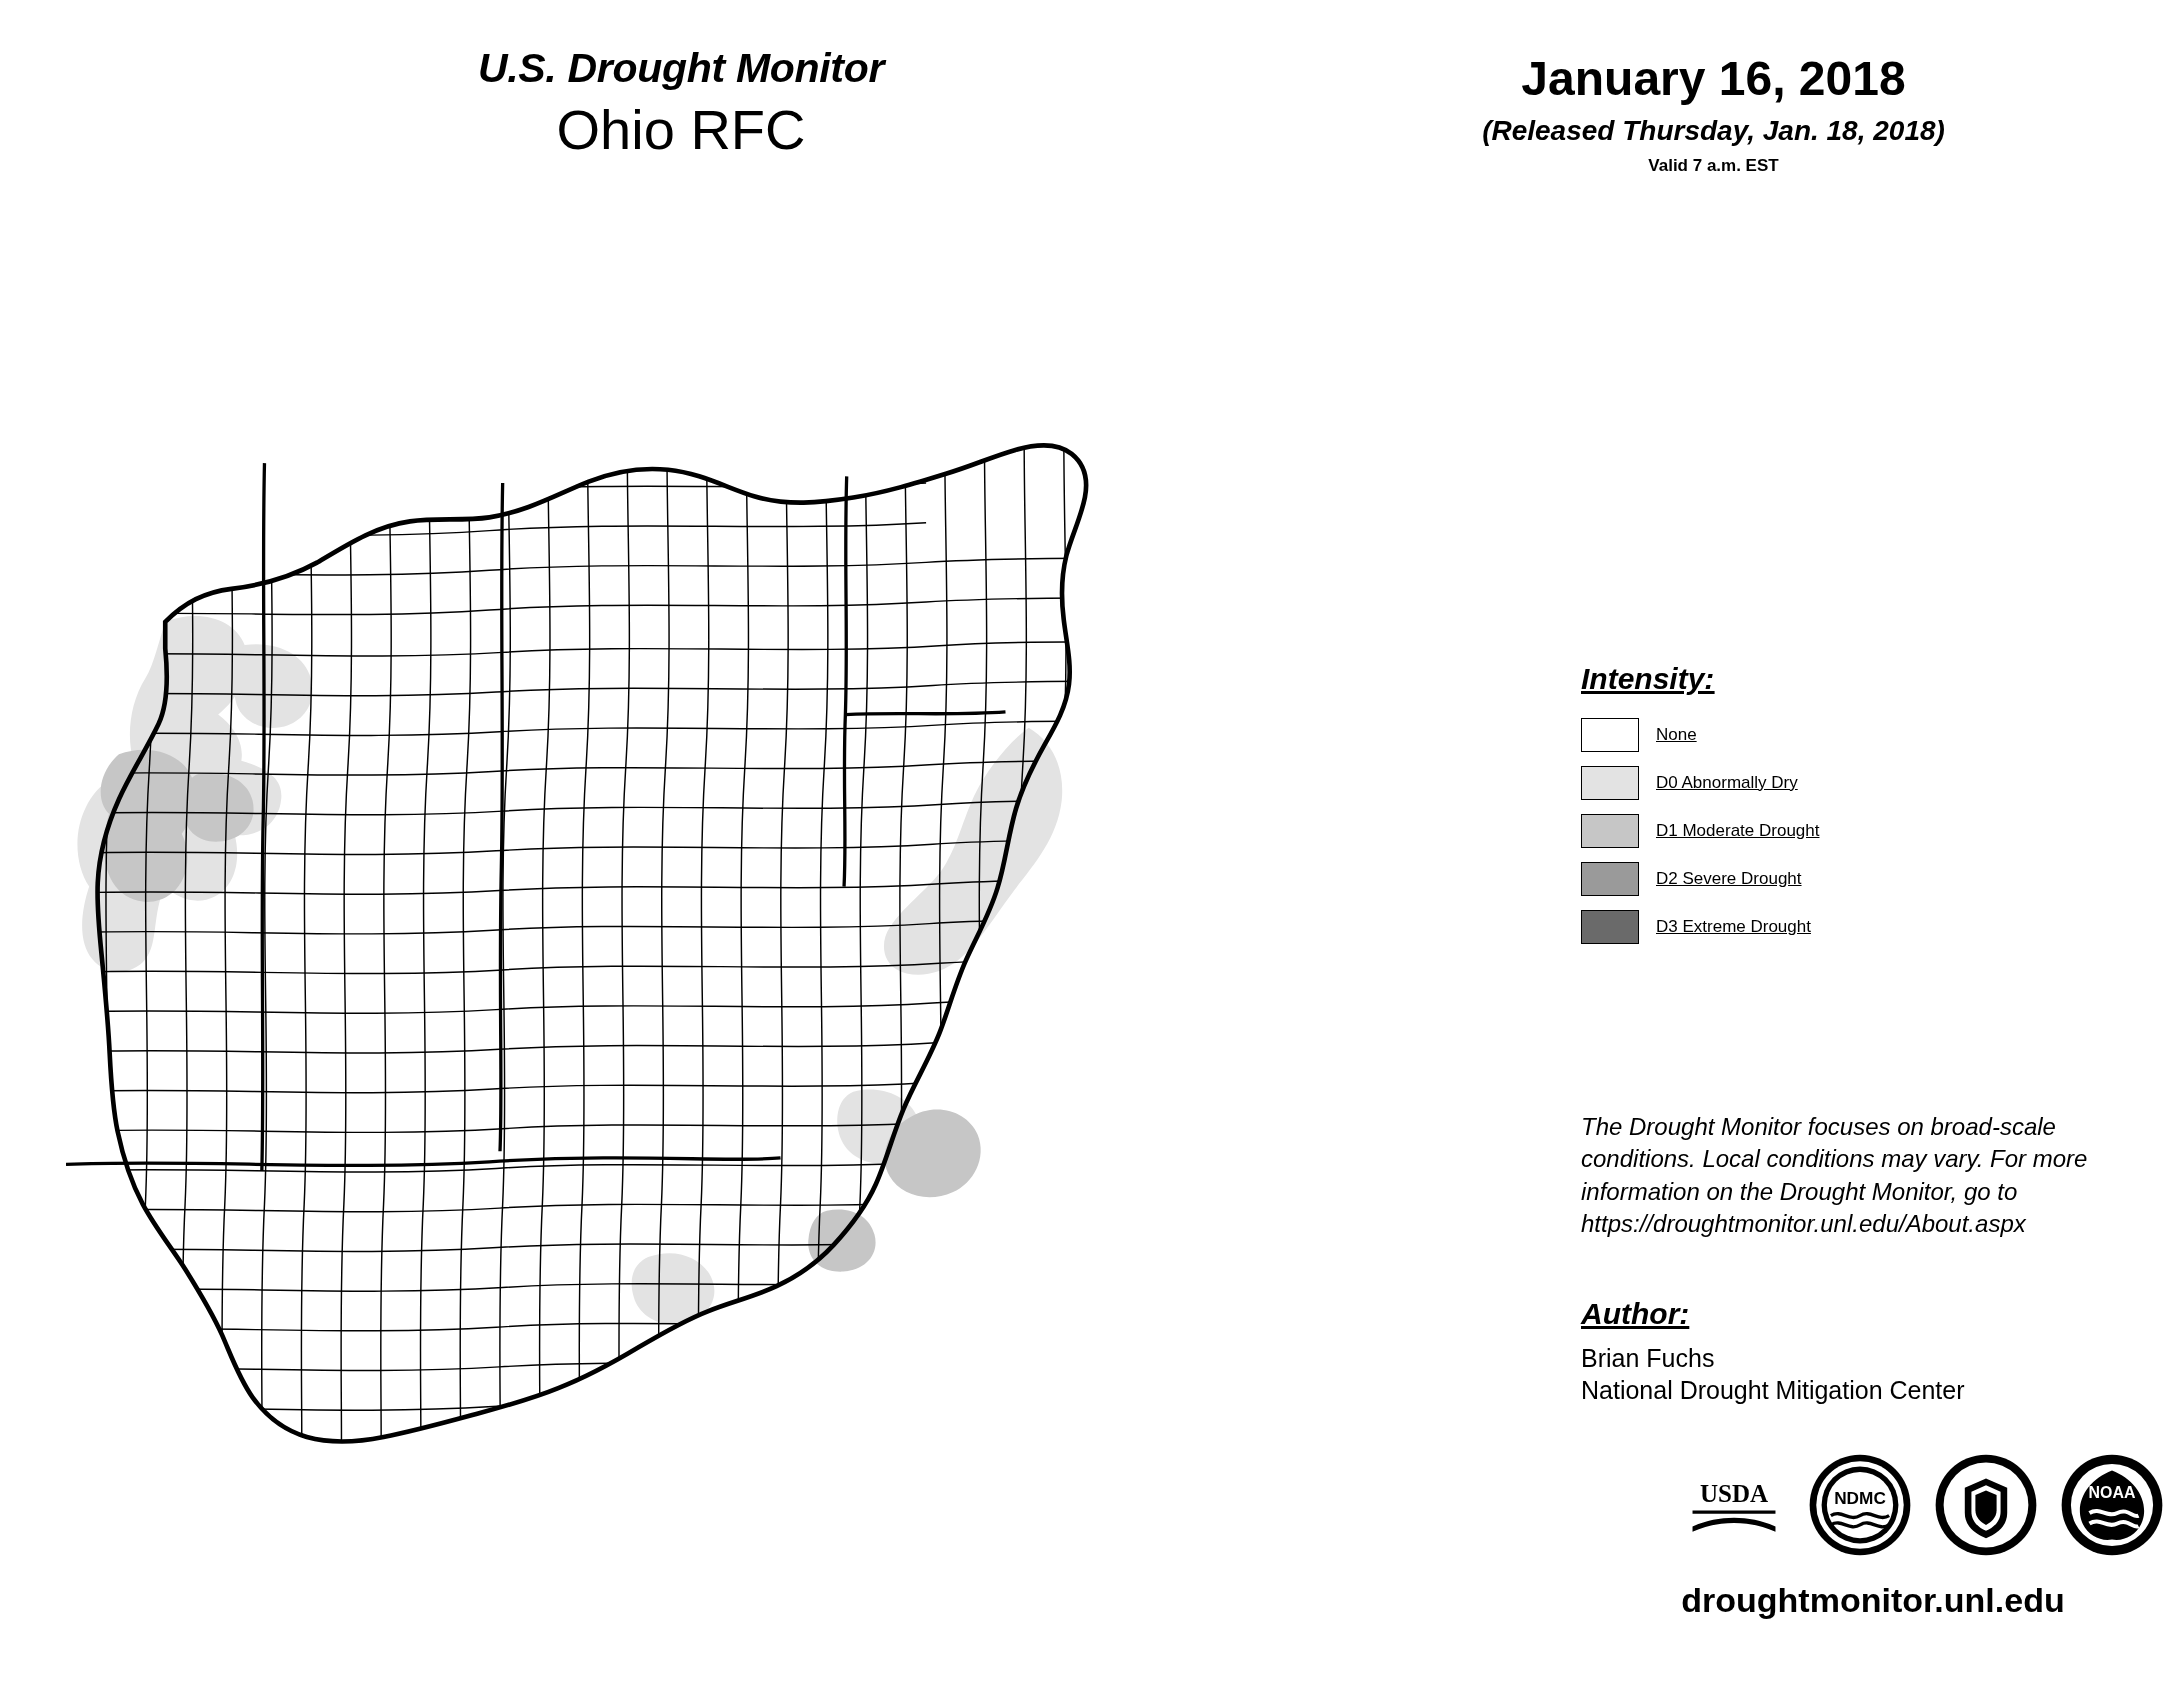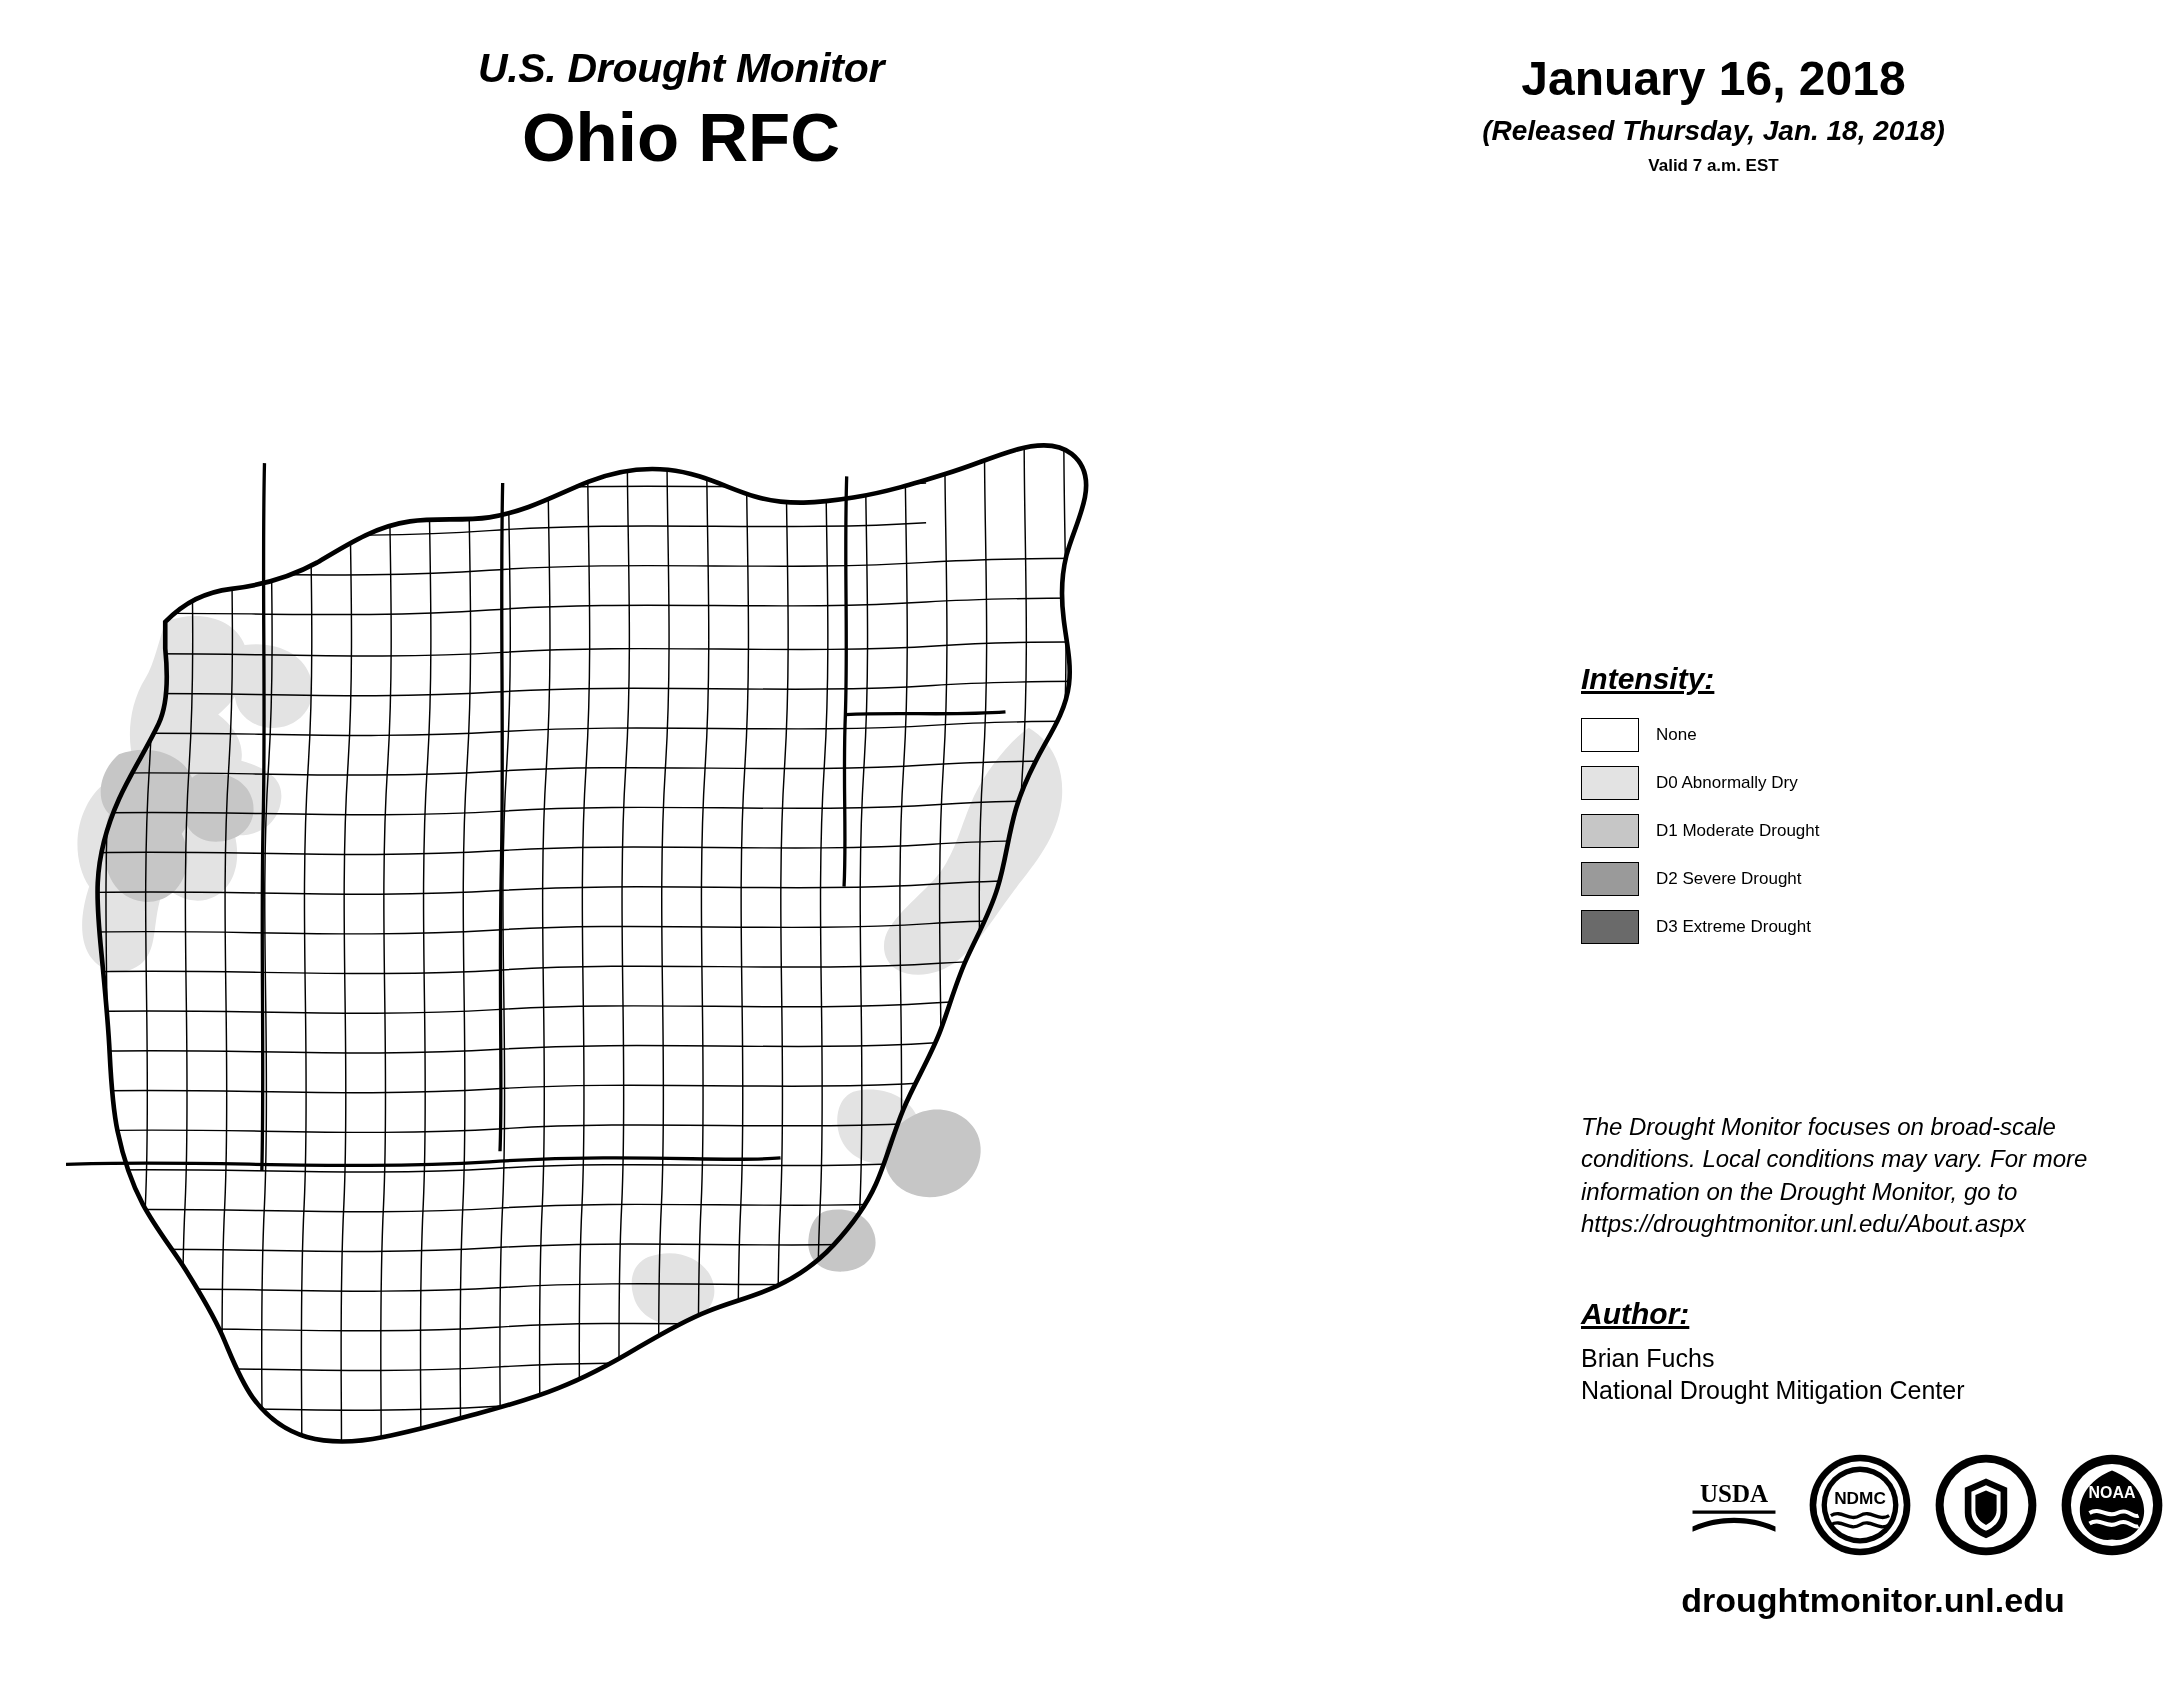--- a/index.html
+++ b/index.html
@@ -25,22 +25,22 @@
     text-align: center;
   }
   #usdm-label {
     font-style: italic;
     font-weight: bold;
     font-size: 41px;
     letter-spacing: -0.3px;
     line-height: 1.1;
   }
   #region-title {
-    font-weight: bold;
-    font-size: 69px;
+    font-weight: normal;
+    font-size: 56px;
     line-height: 1.15;
     margin-top: 6.6px;
   }
 
   #header-date-block {
     position: absolute;
     left: 1356px;
     top: 53px;
     width: 715px;
     text-align: center;
@@ -71,20 +71,21 @@
     height: 1277px;
   }
   #map-svg { display: block; }
 
   
   #legend-panel {
     position: absolute;
     left: 1581px;
     top: 662px;
     width: 569px;
+    text-decoration: underline;
   }
   #legend-title {
     font-weight: bold;
     font-style: italic;
     font-size: 30px;
     text-decoration: underline;
     margin-bottom: 14.6px;
   }
   .legend-row {
     display: flex;

